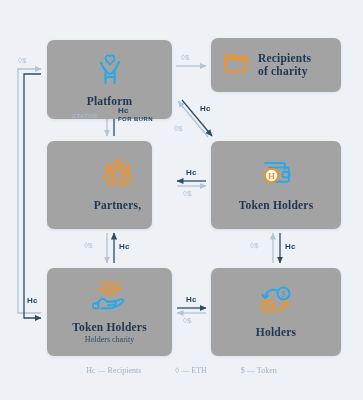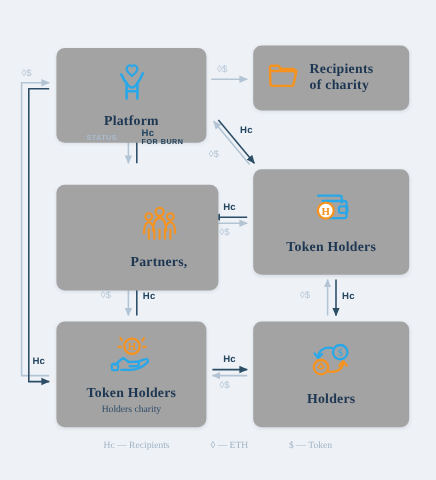--- a/index.html
+++ b/index.html
@@ -40,21 +40,21 @@
     text-align:center;
     margin-top:1px;
   }
   .box .ico{display:block;margin-bottom:5px;}
 
   
   #box-platform      {left:47px; top:12px;  width:125px;height:79px;margin-top:28px;}
   #box-recipients    {left:211px;top:38px;  width:130px;height:54px;
                       flex-direction:row;justify-content:flex-start;padding-left:12px;gap:9px;}
   #box-recipients .title{text-align:left;}
-  #box-partners      {left:47px; top:154px; width:135px;height:88px;padding-left:36px;}
+  #box-partners      {left:47px; top:141px; width:105px;height:88px;padding-left:36px;}
   #box-tokensale     {left:211px;top:141px; width:130px;height:88px;}
   #box-tokencharity  {left:47px; top:268px; width:125px;height:88px;}
   #box-exchanges     {left:211px;top:268px; width:130px;height:88px;}
 
   
   .lbl{
     position:absolute;
     font-family:"Liberation Sans", sans-serif;
     font-size:8px;
     font-weight:bold;

